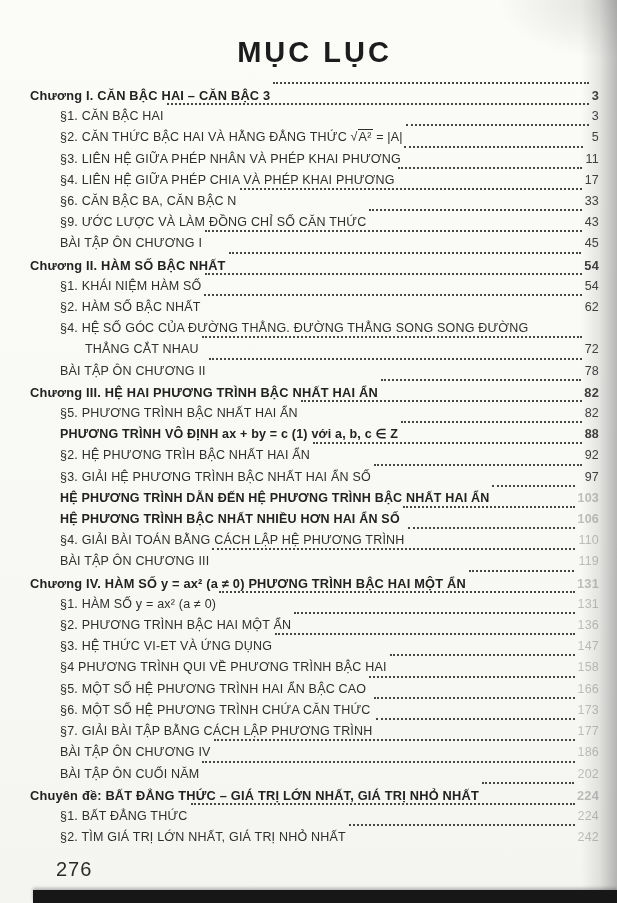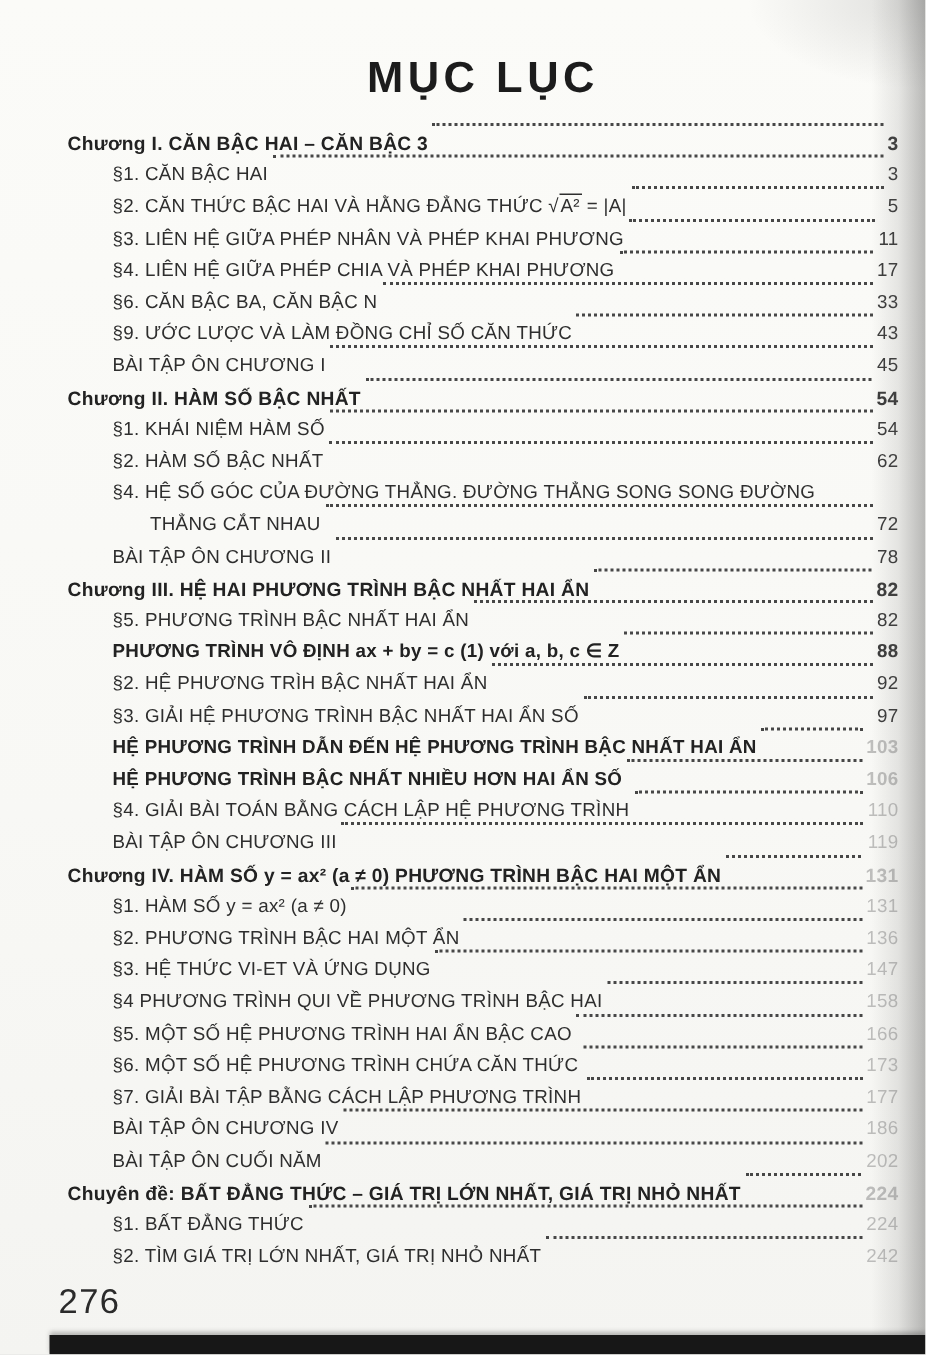--- a/index.html
+++ b/index.html
@@ -13,21 +13,21 @@
     background:linear-gradient(to right, rgba(100,100,100,0) 0%, rgba(100,100,100,0.14) 50%, rgba(75,75,75,0.38) 100%);
   }
   .shadow-corner{
     position:absolute;top:0;right:0;width:120px;height:60px;pointer-events:none;
     background:radial-gradient(ellipse at top right, rgba(90,90,90,0.18), rgba(90,90,90,0) 70%);
   }
   .scan-bar-bottom{
     position:absolute;left:33px;right:0;bottom:0;height:13px;
     background:#171717;box-shadow:0 -2px 3px rgba(60,60,60,0.35);
   }
-  .content{position:absolute;left:45px;right:18px;top:36px;}
+  .content{position:absolute;left:30px;right:18px;top:36px;}
   .page-title{
     text-align:center;font-size:29px;font-weight:700;letter-spacing:3px;
     color:#1c1c1c;margin:0 0 16px 0;
   }
   .toc{font-size:12.5px;letter-spacing:0.2px;}
   .toc-row{display:flex;align-items:flex-end;min-height:21.2px;line-height:21.2px;}
   .toc-row.chapter{font-weight:700;font-size:12.8px;color:#222;}
   .toc-row.section{margin-left:30px;}
   .toc-row.bold-section{margin-left:30px;font-weight:700;color:#222;}
   .toc-row.continuation{margin-left:55px;}
@@ -35,21 +35,21 @@
   .leader{
     flex:1 1 auto;min-width:12px;align-self:baseline;
     border-bottom:2px dotted #474747;margin:0 3px;transform:translateY(-3px);
   }
   .pg{flex:0 0 auto;font-weight:400;color:#3a3a3a;}
   .chapter .pg,.bold-section .pg{font-weight:700;}
   .pg.faded{color:#8f8f8f;opacity:0.55;filter:blur(0.4px);}
   .sqrt-wrap{white-space:nowrap;}
   .radicand{border-top:1.6px solid currentColor;padding:0 1px;}
   .footer-num{
-    position:absolute;left:39px;bottom:22px;font-size:23px;color:#2b2b2b;letter-spacing:1px;
+    position:absolute;left:56px;bottom:22px;font-size:20px;color:#2b2b2b;letter-spacing:1px;
   }
 </style>
 </head>
 <body>
 
 <div class="scan-page">
   <div class="content">
     <h1 class="page-title">MỤC LỤC</h1>
     <div class="toc" id="toc-list">
         <div class="toc-row chapter">

